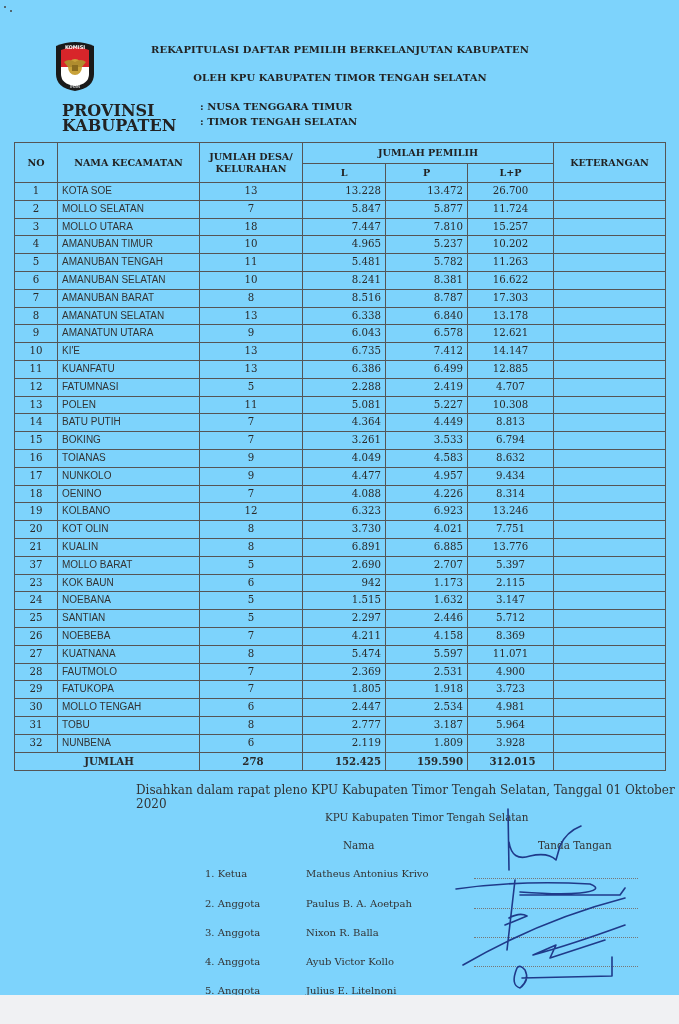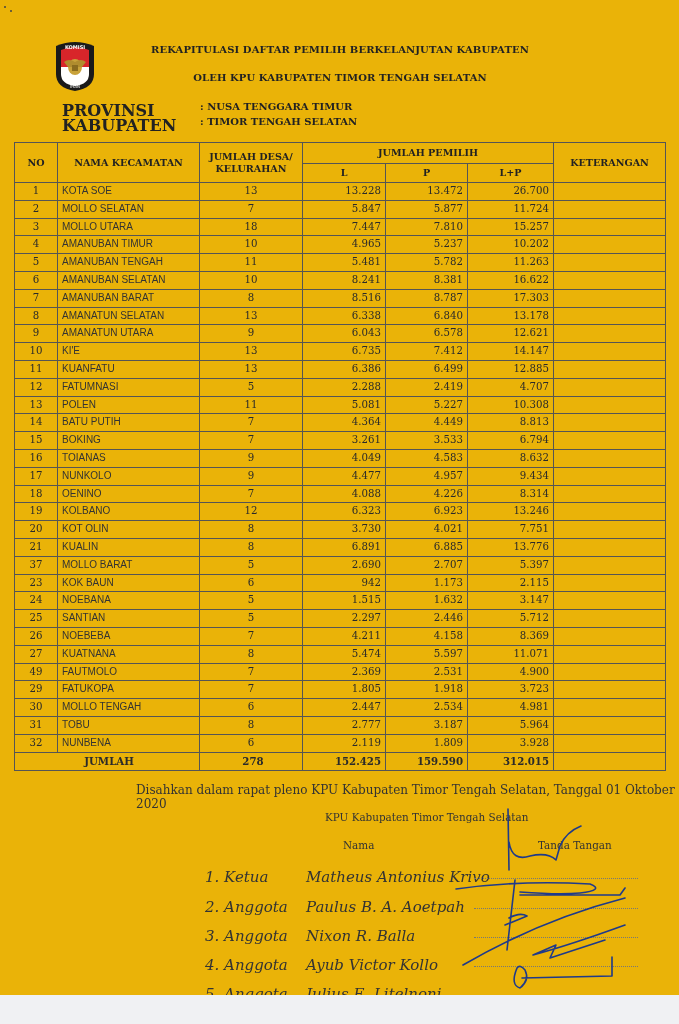--- a/index.html
+++ b/index.html
@@ -1,20 +1,20 @@
 <!DOCTYPE html>
 <html><head>
 <meta charset="utf-8">
 <style>
   html, body { margin: 0; padding: 0; }
   body {
     width: 679px; height: 1024px; background: #ffffff; position: relative; overflow: hidden;
     font-family: "DejaVu Serif", "Liberation Serif", serif; color: #2a2a2a;
   }
-  .doc { position: absolute; left: 0; top: 0; width: 679px; height: 995px; background: #eab308; }
+  .doc { position: absolute; left: 0; top: 0; width: 679px; height: 995px; background: #7dd3fc; }
   .bottom-bar { position: absolute; left: 0; top: 995px; width: 679px; height: 29px; background: #f0f1f3; }
   .specks { position: absolute; left: 4px; top: 6px; width: 20px; height: 20px; }
   .speck { position: absolute; width: 2px; height: 2px; background: #444; border-radius: 1px; }
 
   .logo { position: absolute; left: 52px; top: 40px; width: 46px; height: 52px; }
   .header-title { position: absolute; left: 110px; width: 460px; text-align: center; font-weight: bold;
     font-size: 10px; letter-spacing: 0.1px; color: #222; }
   .meta-label { position: absolute; left: 62px; font-weight: bold; font-size: 16px; color: #222; }
   .meta-value { position: absolute; left: 200px; font-weight: bold; font-size: 10px; color: #222; }
 
@@ -22,28 +22,28 @@
     width: 651px; font-size: 10.2px; }
   table.rekap td, table.rekap th { border: 1px solid #555; padding: 0 4px; height: 16.8px; line-height: 16.8px; overflow: hidden; white-space: nowrap; }
   table.rekap th { font-weight: bold; font-size: 9.6px; text-align: center; color: #222; line-height: 12px; }
   table.rekap thead tr.h1 th { height: 20px; }
   table.rekap thead tr.h2 th { height: 18px; }
   table.rekap thead th.tall { white-space: normal; }
   td.no { text-align: center; }
   td.name { text-align: left; padding-left: 3px; font-family: "Liberation Sans", "DejaVu Sans", sans-serif; font-size: 10px; color: #333; }
   td.num-c { text-align: center; }
   td.num-r { text-align: right; padding-right: 10px; }
-  td.num-lp { text-align: right; padding-right: 14px; }
+  td.num-lp { text-align: center; padding-right: 14px; }
   tr.total td { font-weight: bold; height: 17px; padding-left: 8px; }
 
   .approval { position: absolute; left: 136px; top: 783px; font-size: 12px; color: #333; }
   .org { position: absolute; left: 325px; top: 811px; font-size: 10.4px; color: #333; }
   .col-nama { position: absolute; left: 343px; top: 839px; font-size: 10.4px; color: #333; }
   .col-ttd { position: absolute; left: 538px; top: 839px; font-size: 10.4px; color: #333; }
-  .sig-row { position: absolute; left: 0; width: 679px; height: 14px; font-size: 15px; color: #333; font-style: italic; }
+  .sig-row { position: absolute; left: 0; width: 679px; height: 14px; font-size: 10px; color: #333; }
   .sig-role { position: absolute; left: 205px; }
   .sig-name { position: absolute; left: 306px; }
   .sig-line { position: absolute; left: 474px; width: 164px; top: 10px; border-bottom: 1px dotted #777; }
   .signatures { position: absolute; left: 0; top: 0; width: 679px; height: 1024px; pointer-events: none; }
 </style>
 </head>
 <body>
 
 <div class="doc">
   <div class="specks">
@@ -334,21 +334,21 @@
         <tr>
           <td class="no">27</td>
           <td class="name">KUATNANA</td>
           <td class="num-c">8</td>
           <td class="num-r">5.474</td>
           <td class="num-r">5.597</td>
           <td class="num-lp">11.071</td>
           <td></td>
         </tr>
         <tr>
-          <td class="no">49</td>
+          <td class="no">28</td>
           <td class="name">FAUTMOLO</td>
           <td class="num-c">7</td>
           <td class="num-r">2.369</td>
           <td class="num-r">2.531</td>
           <td class="num-lp">4.900</td>
           <td></td>
         </tr>
         <tr>
           <td class="no">29</td>
           <td class="name">FATUKOPA</td>

